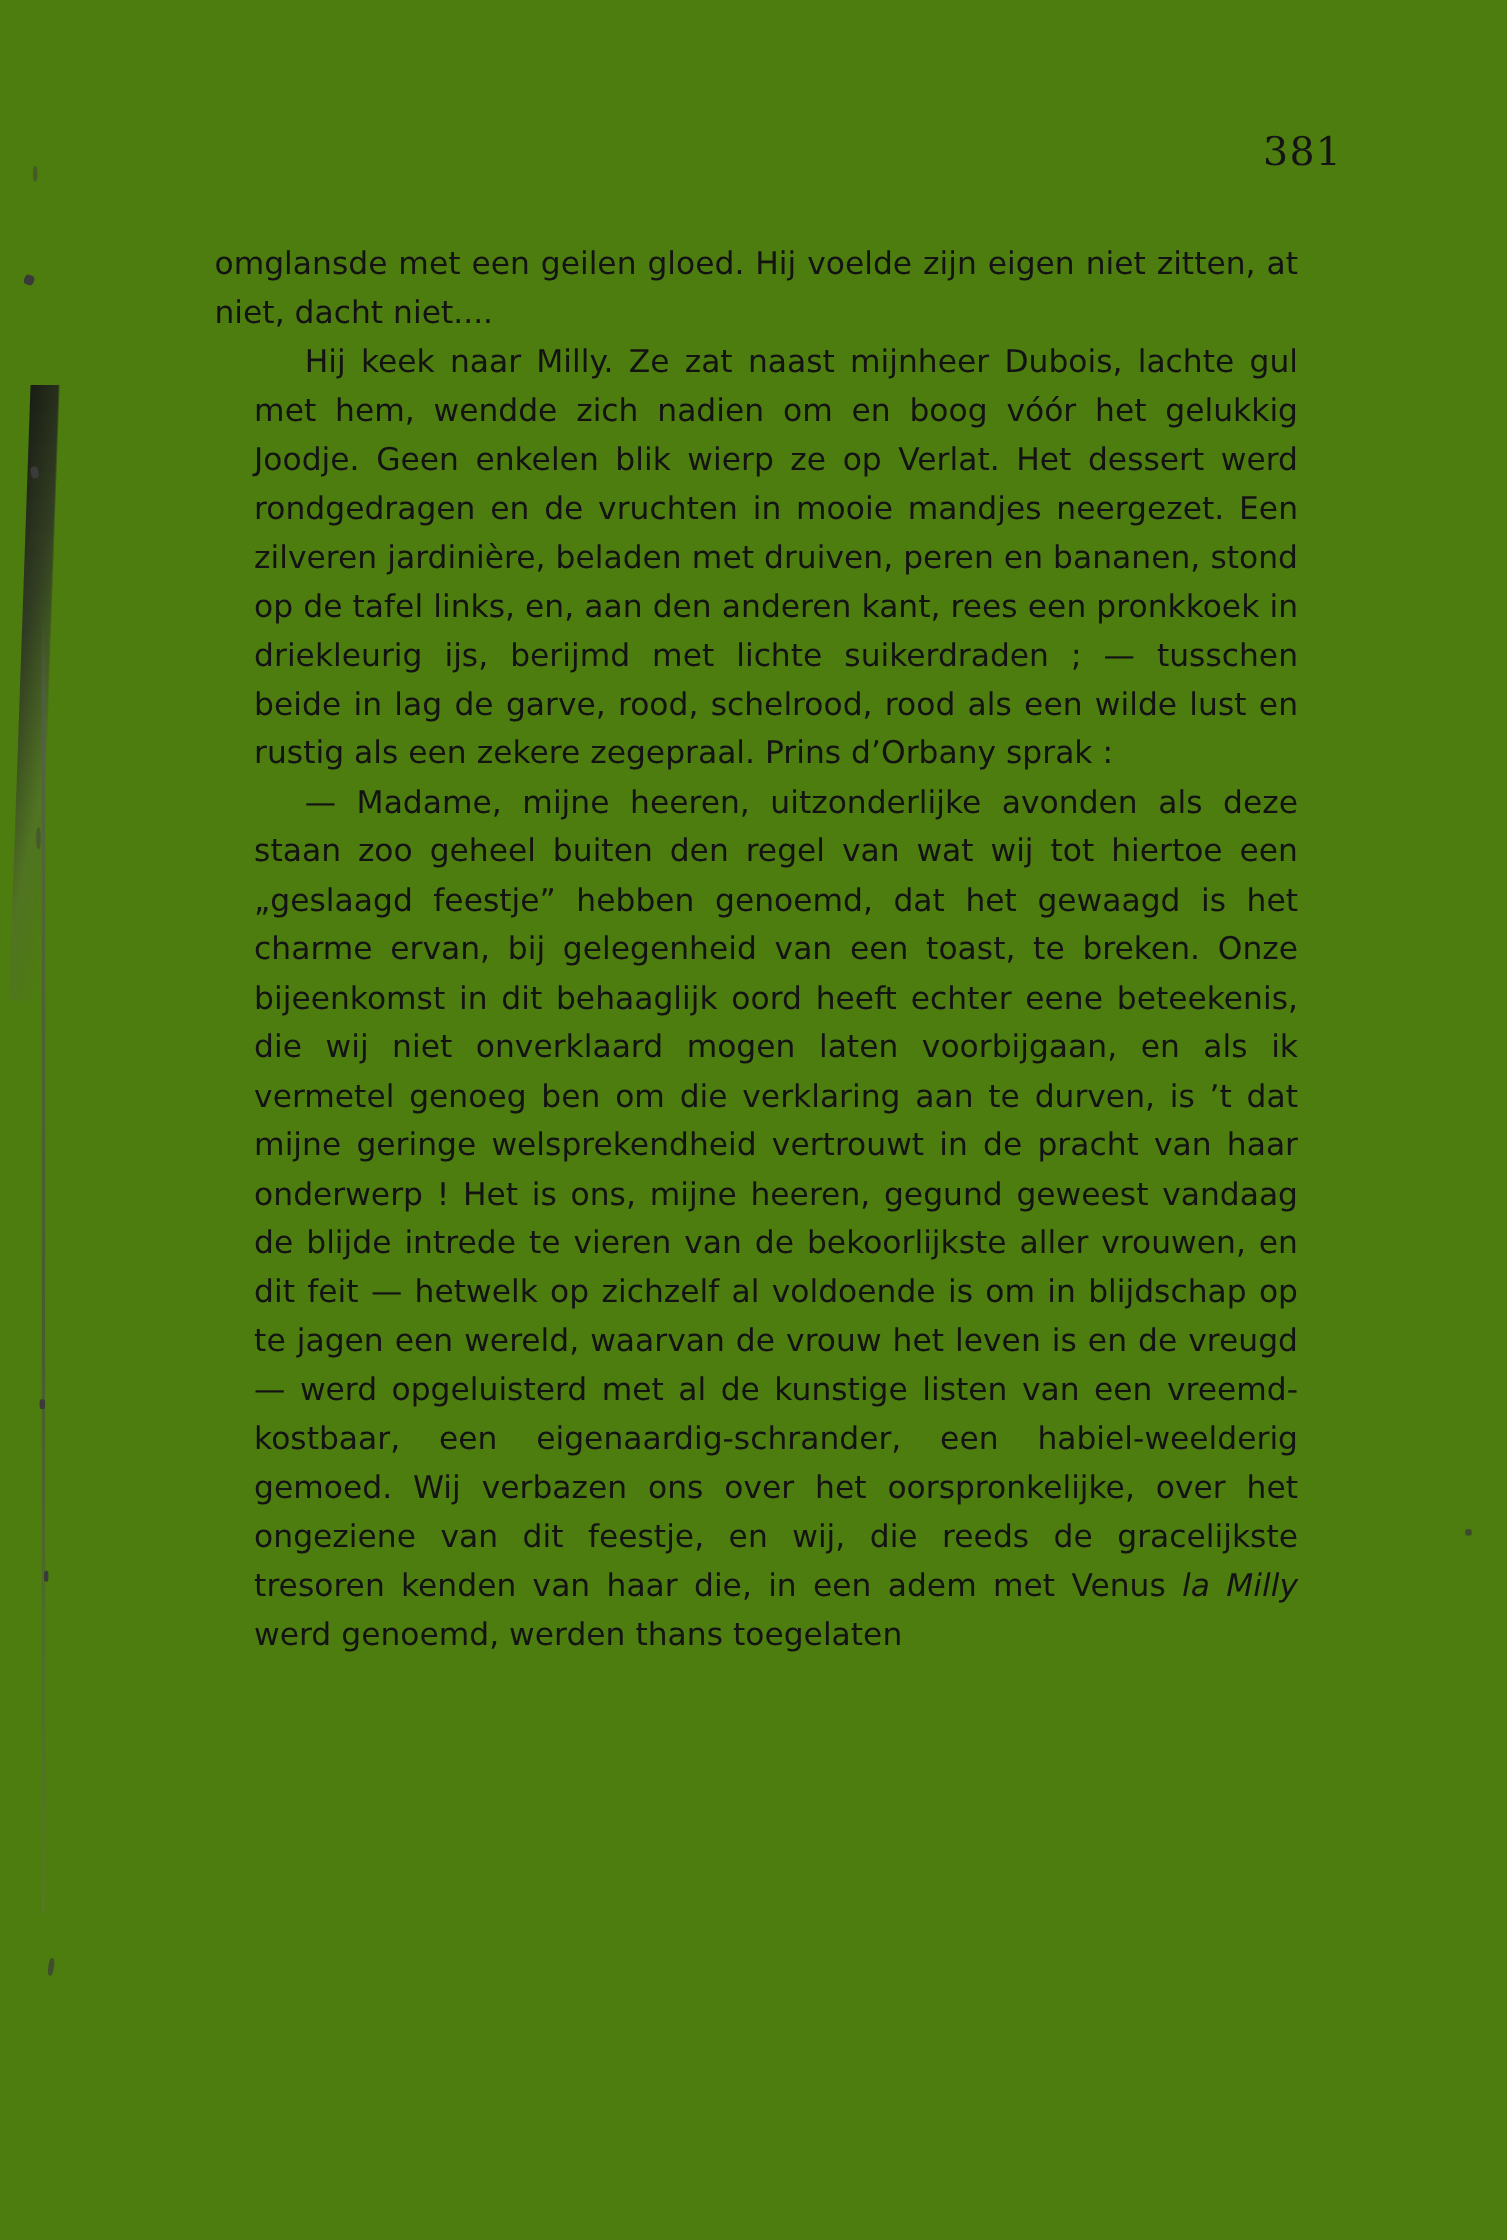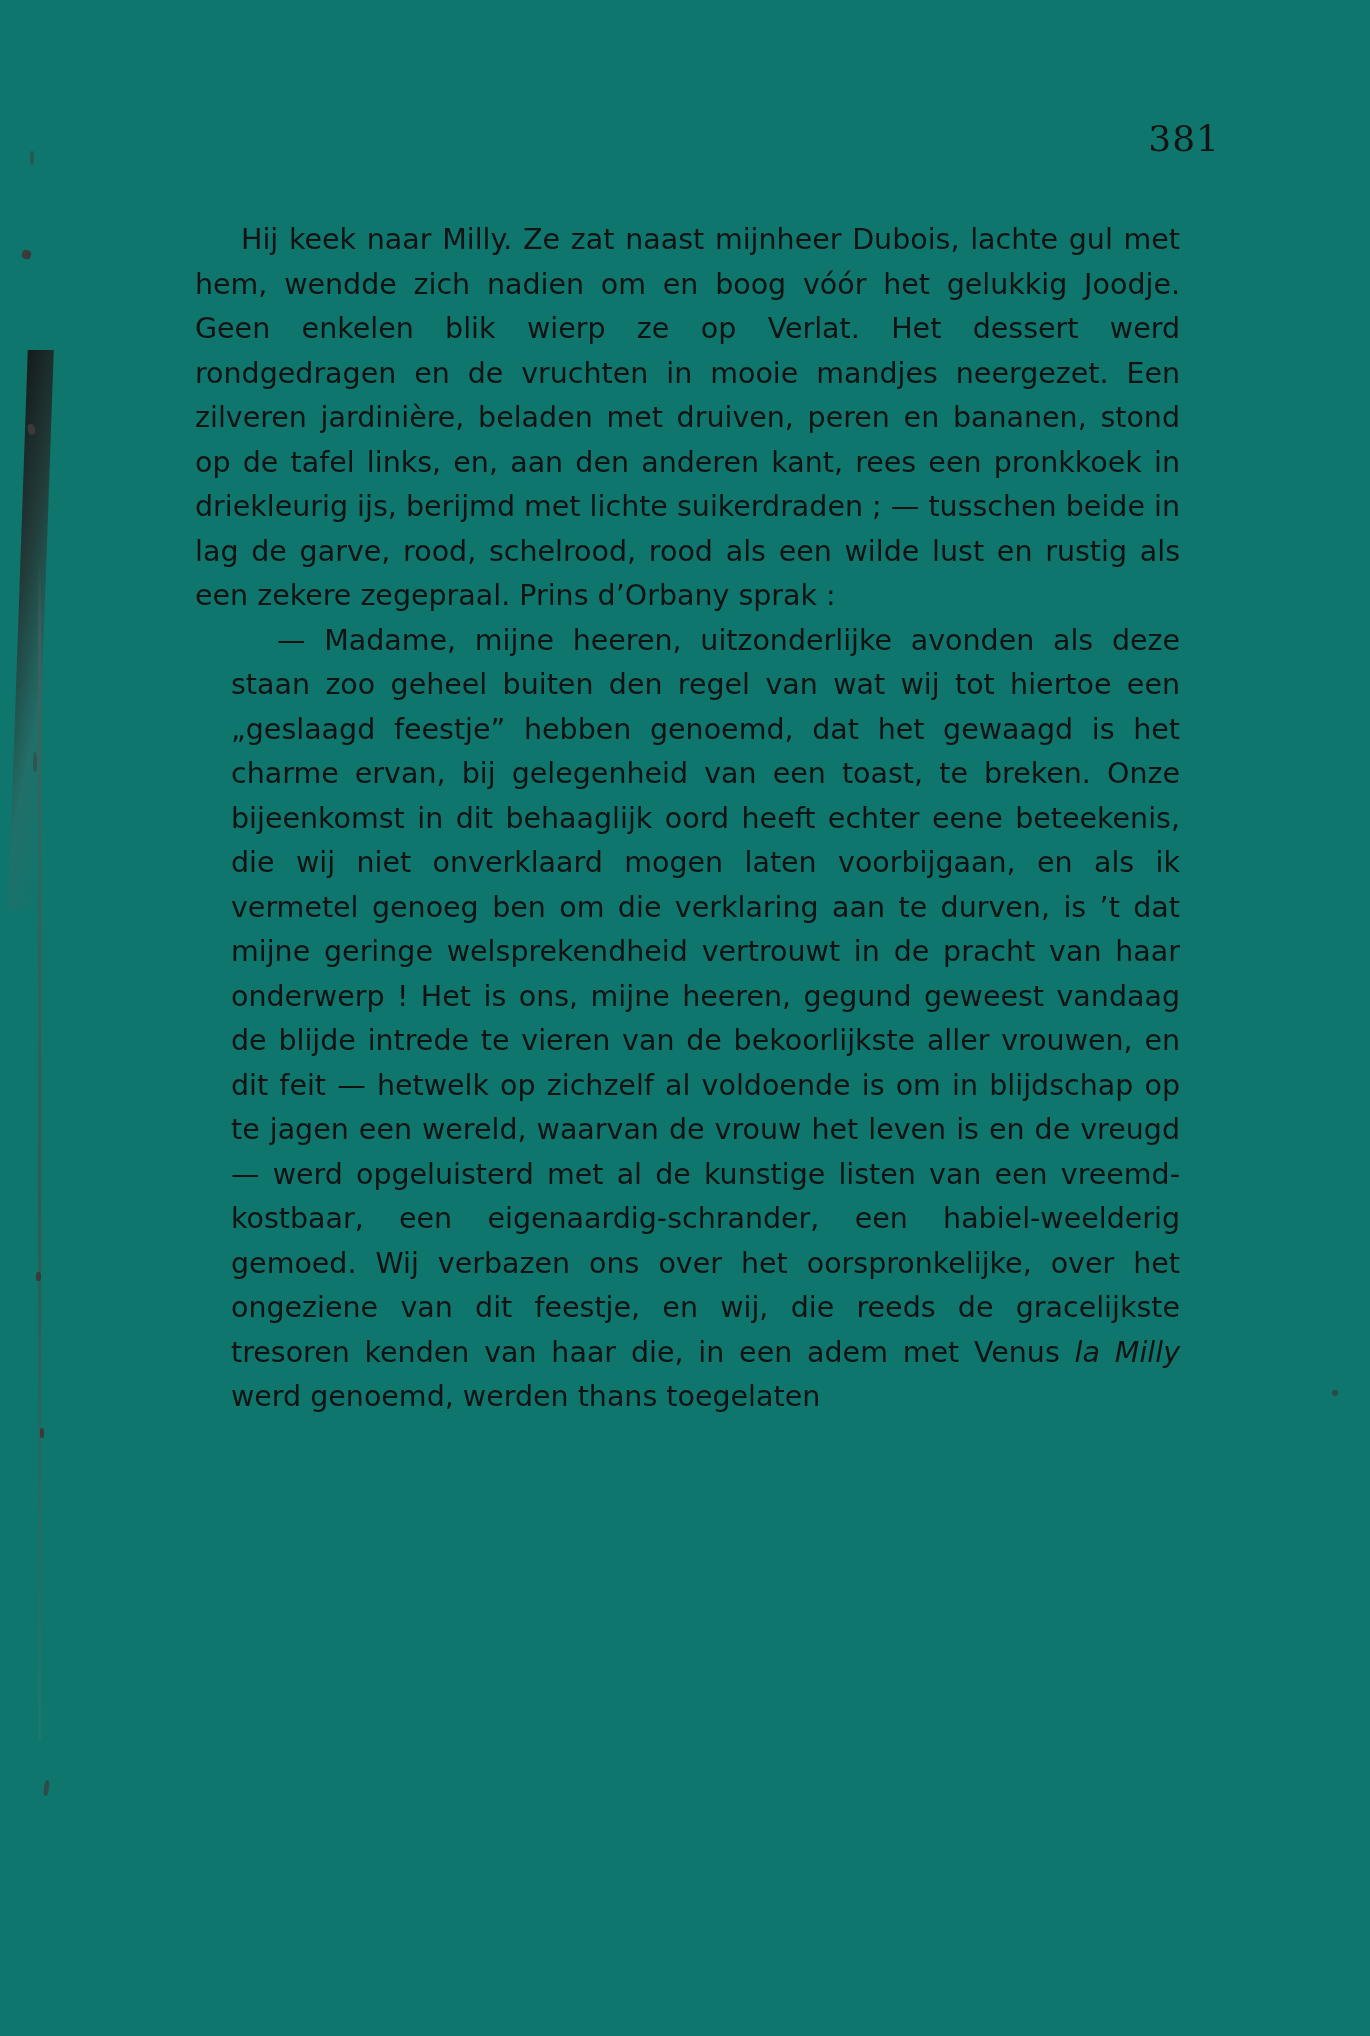--- a/index.html
+++ b/index.html
@@ -12,21 +12,21 @@
     height: 2036px;
     position: relative;
     font-family: "DejaVu Sans", sans-serif;
     color: #1a1a1a;
     overflow: hidden;
   }
 
   .page {
     position: absolute;
     inset: 0;
-    background: #0f766e;
+    background: #4d7c0f;
   }
 
   
   .gutter-smudge {
     position: absolute;
     left: 18px;
     top: 350px;
     width: 26px;
     height: 560px;
     background: linear-gradient(100deg, rgba(20,20,20,0.92) 0%, rgba(40,40,40,0.75) 35%, rgba(90,90,90,0.25) 70%, rgba(255,255,255,0) 100%);
@@ -104,19 +104,20 @@
   <div class="speck s4"></div>
   <div class="speck s5"></div>
   <div class="speck s6"></div>
   <div class="speck s7"></div>
   <div class="speck s8"></div>
 
   <div class="page-number">381</div>
 
   <div class="text-column">
 
+    <p class="para">omglansde met een geilen gloed. Hij voelde zijn eigen niet zitten, at niet, dacht niet....</p>
 
     <p class="para indent">Hij keek naar Milly. Ze zat naast mijnheer Dubois, lachte gul met hem, wendde zich nadien om en boog vóór het gelukkig Joodje. Geen enkelen blik wierp ze op Verlat. Het dessert werd rondgedragen en de vruchten in mooie mandjes neergezet. Een zilveren jardinière, beladen met druiven, peren en bananen, stond op de tafel links, en, aan den anderen kant, rees een pronkkoek in driekleurig ijs, berijmd met lichte suikerdraden ; — tusschen beide in lag de garve, rood, schelrood, rood als een wilde lust en rustig als een zekere zegepraal. Prins d’Orbany sprak :</p>
 
     <p class="para indent"><span>— Madame, mijne heeren, uitzonderlijke avonden als deze staan zoo geheel buiten den regel van wat wij tot hiertoe een „geslaagd feestje” hebben genoemd, dat het gewaagd is het charme ervan, bij gelegenheid van een toast, te breken. Onze bijeenkomst in dit behaaglijk oord heeft echter eene beteekenis, die wij niet onverklaard mogen laten voorbijgaan, en als ik vermetel genoeg ben om die verklaring aan te durven, is ’t dat mijne geringe welsprekendheid vertrouwt in de pracht van haar onderwerp ! Het is ons, mijne heeren, gegund geweest vandaag de blijde intrede te vieren van de bekoorlijkste aller vrouwen, en dit feit — hetwelk op zichzelf al voldoende is om in blijdschap op te jagen een wereld, waarvan de vrouw het leven is en de vreugd — werd opgeluisterd met al de kunstige listen van een vreemd-kostbaar, een eigenaardig-schrander, een habiel-weelderig gemoed. Wij verbazen ons over het oorspronkelijke, over het ongeziene van dit feestje, en wij, die reeds de gracelijkste tresoren kenden van haar die, in een adem met Venus </span><em>la Milly</em><span> werd genoemd, werden thans toegelaten</span></p>
 
   </div>
 </div>
 
 </body></html>

